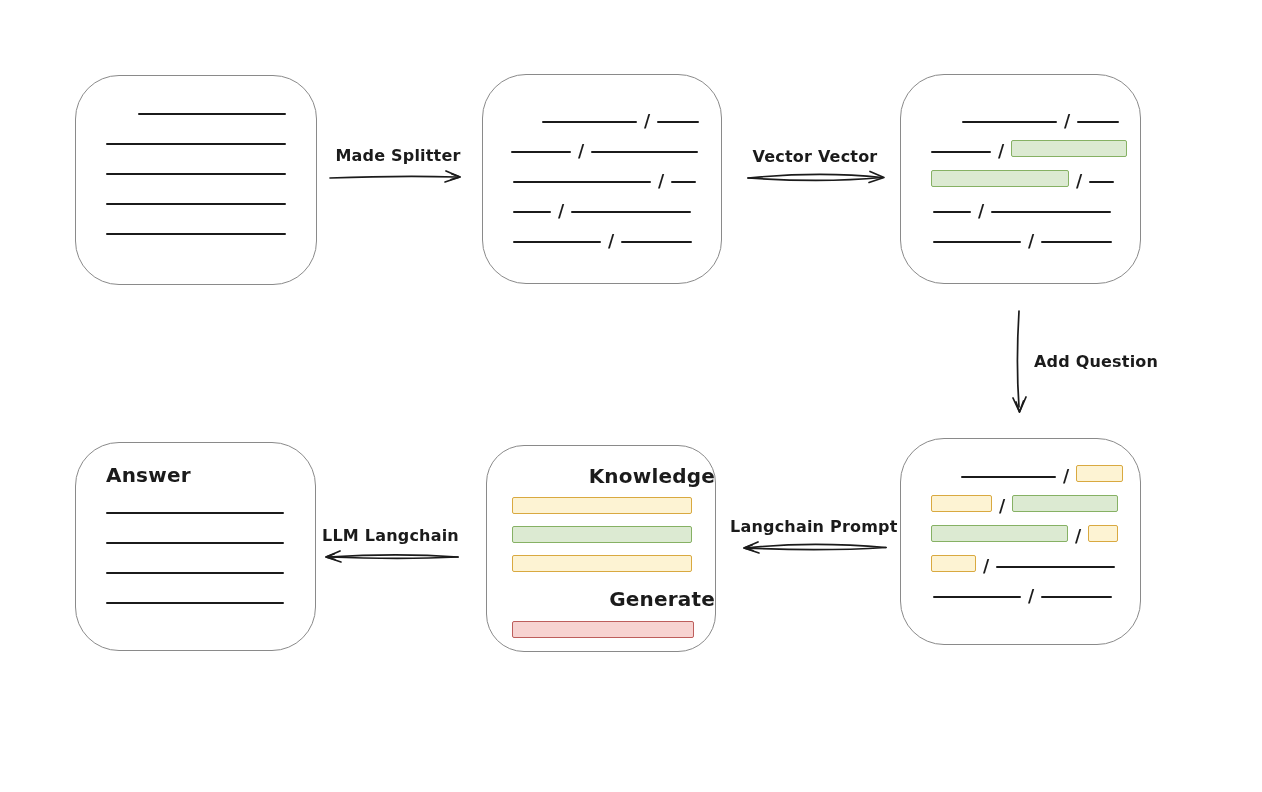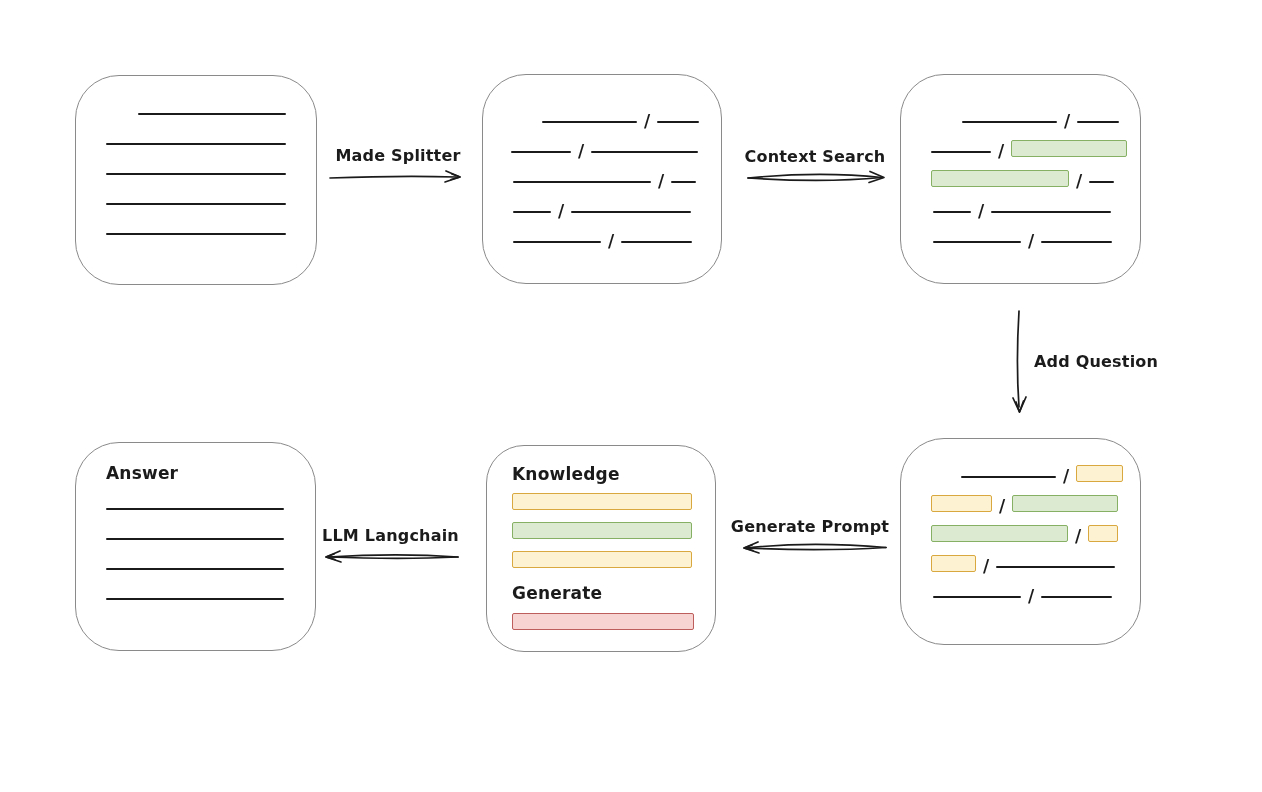--- a/index.html
+++ b/index.html
@@ -15,21 +15,21 @@
   .row{height:30px;display:flex;align-items:flex-end;}
   .seg-line{display:inline-block;height:2px;background:var(--ink,#1b1b1b);border-radius:1px;margin-bottom:6px;flex:0 0 auto;}
   .seg-rect{display:inline-block;height:15px;border:1.6px solid;border-radius:2px;margin-bottom:2px;box-sizing:content-box;flex:0 0 auto;}
   .seg-rect.green{background:var(--chunk-green-fill,#dcead2);border-color:var(--chunk-green-stroke,#86b164);}
   .seg-rect.yellow{background:var(--chunk-yellow-fill,#fdf3d3);border-color:var(--chunk-yellow-stroke,#d9a940);}
   .slash{font-size:17px;font-weight:600;line-height:14px;margin:0 7px 1px 7px;color:var(--ink,#1b1b1b);flex:0 0 auto;}
   .arrow-label{
     position:absolute;font-size:16px;font-weight:600;letter-spacing:.2px;
     color:var(--ink,#1b1b1b);text-align:center;white-space:nowrap;
   }
-  .box-title{font-size:17px;font-weight:600;letter-spacing:.2px;color:var(--ink,#1b1b1b);}
+  .box-title{font-size:20px;font-weight:600;letter-spacing:.2px;color:var(--ink,#1b1b1b);}
   .bar{height:15px;border:1.6px solid;border-radius:2px;}
   .bar.yellow{background:var(--chunk-yellow-fill,#fdf3d3);border-color:var(--chunk-yellow-stroke,#d9a940);}
   .bar.green{background:var(--chunk-green-fill,#dcead2);border-color:var(--chunk-green-stroke,#86b164);}
   .bar.red{background:var(--question-red-fill,#f7d3d1);border-color:var(--question-red-stroke,#bd5e5c);}
   .caption{
     position:absolute;left:750px;top:684px;width:460px;text-align:center;
     font-size:18px;font-weight:600;letter-spacing:.2px;color:var(--ink,#1b1b1b);white-space:nowrap;
   }
   svg.arrow{position:absolute;overflow:visible;}
   svg.arrow path{stroke:var(--ink,#1b1b1b);stroke-width:1.7;fill:none;stroke-linecap:round;stroke-linejoin:round;}
@@ -89,21 +89,21 @@
           <span class="seg-line" style="width: 120px;"></span>
         </div>
         <div class="row" style="padding-left: 2px;">
           <span class="seg-line" style="width: 88px;"></span>
           <span class="slash">/</span>
           <span class="seg-line" style="width: 71px;"></span>
         </div>
       </div>
   </div>
 
-  <div class="arrow-label" style="left:740px;top:147px;width:150px;">Context Search</div>
+  <div class="arrow-label" style="left:740px;top:147px;width:150px;">Vector Vector</div>
   <svg class="arrow" style="left:744px;top:169px;" width="146" height="18">
     <path d="M4,9 C 50,4.5 100,4.5 138,8.5"></path>
     <path d="M4,9 C 50,12 100,12 138,8.5"></path>
     <path d="M126,2.5 L140,8.5 L125,13.5"></path>
   </svg>
 
   <div class="box" style="left:900px;top:74px;width:241px;height:210px;">
     <div class="rows" style="padding:24px 0 0 30px;">
         <div class="row" style="padding-left: 31px;">
           <span class="seg-line" style="width: 95px;"></span>
@@ -163,30 +163,30 @@
           <span class="seg-line" style="width: 119px;"></span>
         </div>
         <div class="row" style="padding-left: 2px;">
           <span class="seg-line" style="width: 88px;"></span>
           <span class="slash">/</span>
           <span class="seg-line" style="width: 71px;"></span>
         </div>
       </div>
   </div>
 
-  <div class="arrow-label" style="left:730px;top:517px;width:160px;">Generate Prompt</div>
+  <div class="arrow-label" style="left:730px;top:517px;width:160px;">Langchain Prompt</div>
   <svg class="arrow" style="left:738px;top:539px;" width="152" height="18">
     <path d="M148,8.5 C 100,4.5 50,4.5 8,9"></path>
     <path d="M148,8.5 C 100,11.5 50,11 8,9"></path>
     <path d="M20,3 L6,9 L21,14"></path>
     <path d="M14,6 L6,9 L15,11.5"></path>
   </svg>
 
   <div class="box" style="left:486px;top:445px;width:230px;height:207px;border-radius:38px;">
-    <div style="padding:18px 0 0 25px;">
+    <div style="padding:18px 0 0 25px;text-align:right;">
       <div class="box-title">Knowledge</div>
       <div style="margin-top:9px;display:flex;flex-direction:column;gap:12px;width:180px;">
           <div class="bar yellow"></div>
           <div class="bar green"></div>
           <div class="bar yellow"></div>
         </div>
       <div class="box-title" style="margin-top:15px;">Generate</div>
       <div style="margin-top:10px;display:flex;flex-direction:column;gap:12px;width:182px;">
           <div class="bar red"></div>
         </div>

